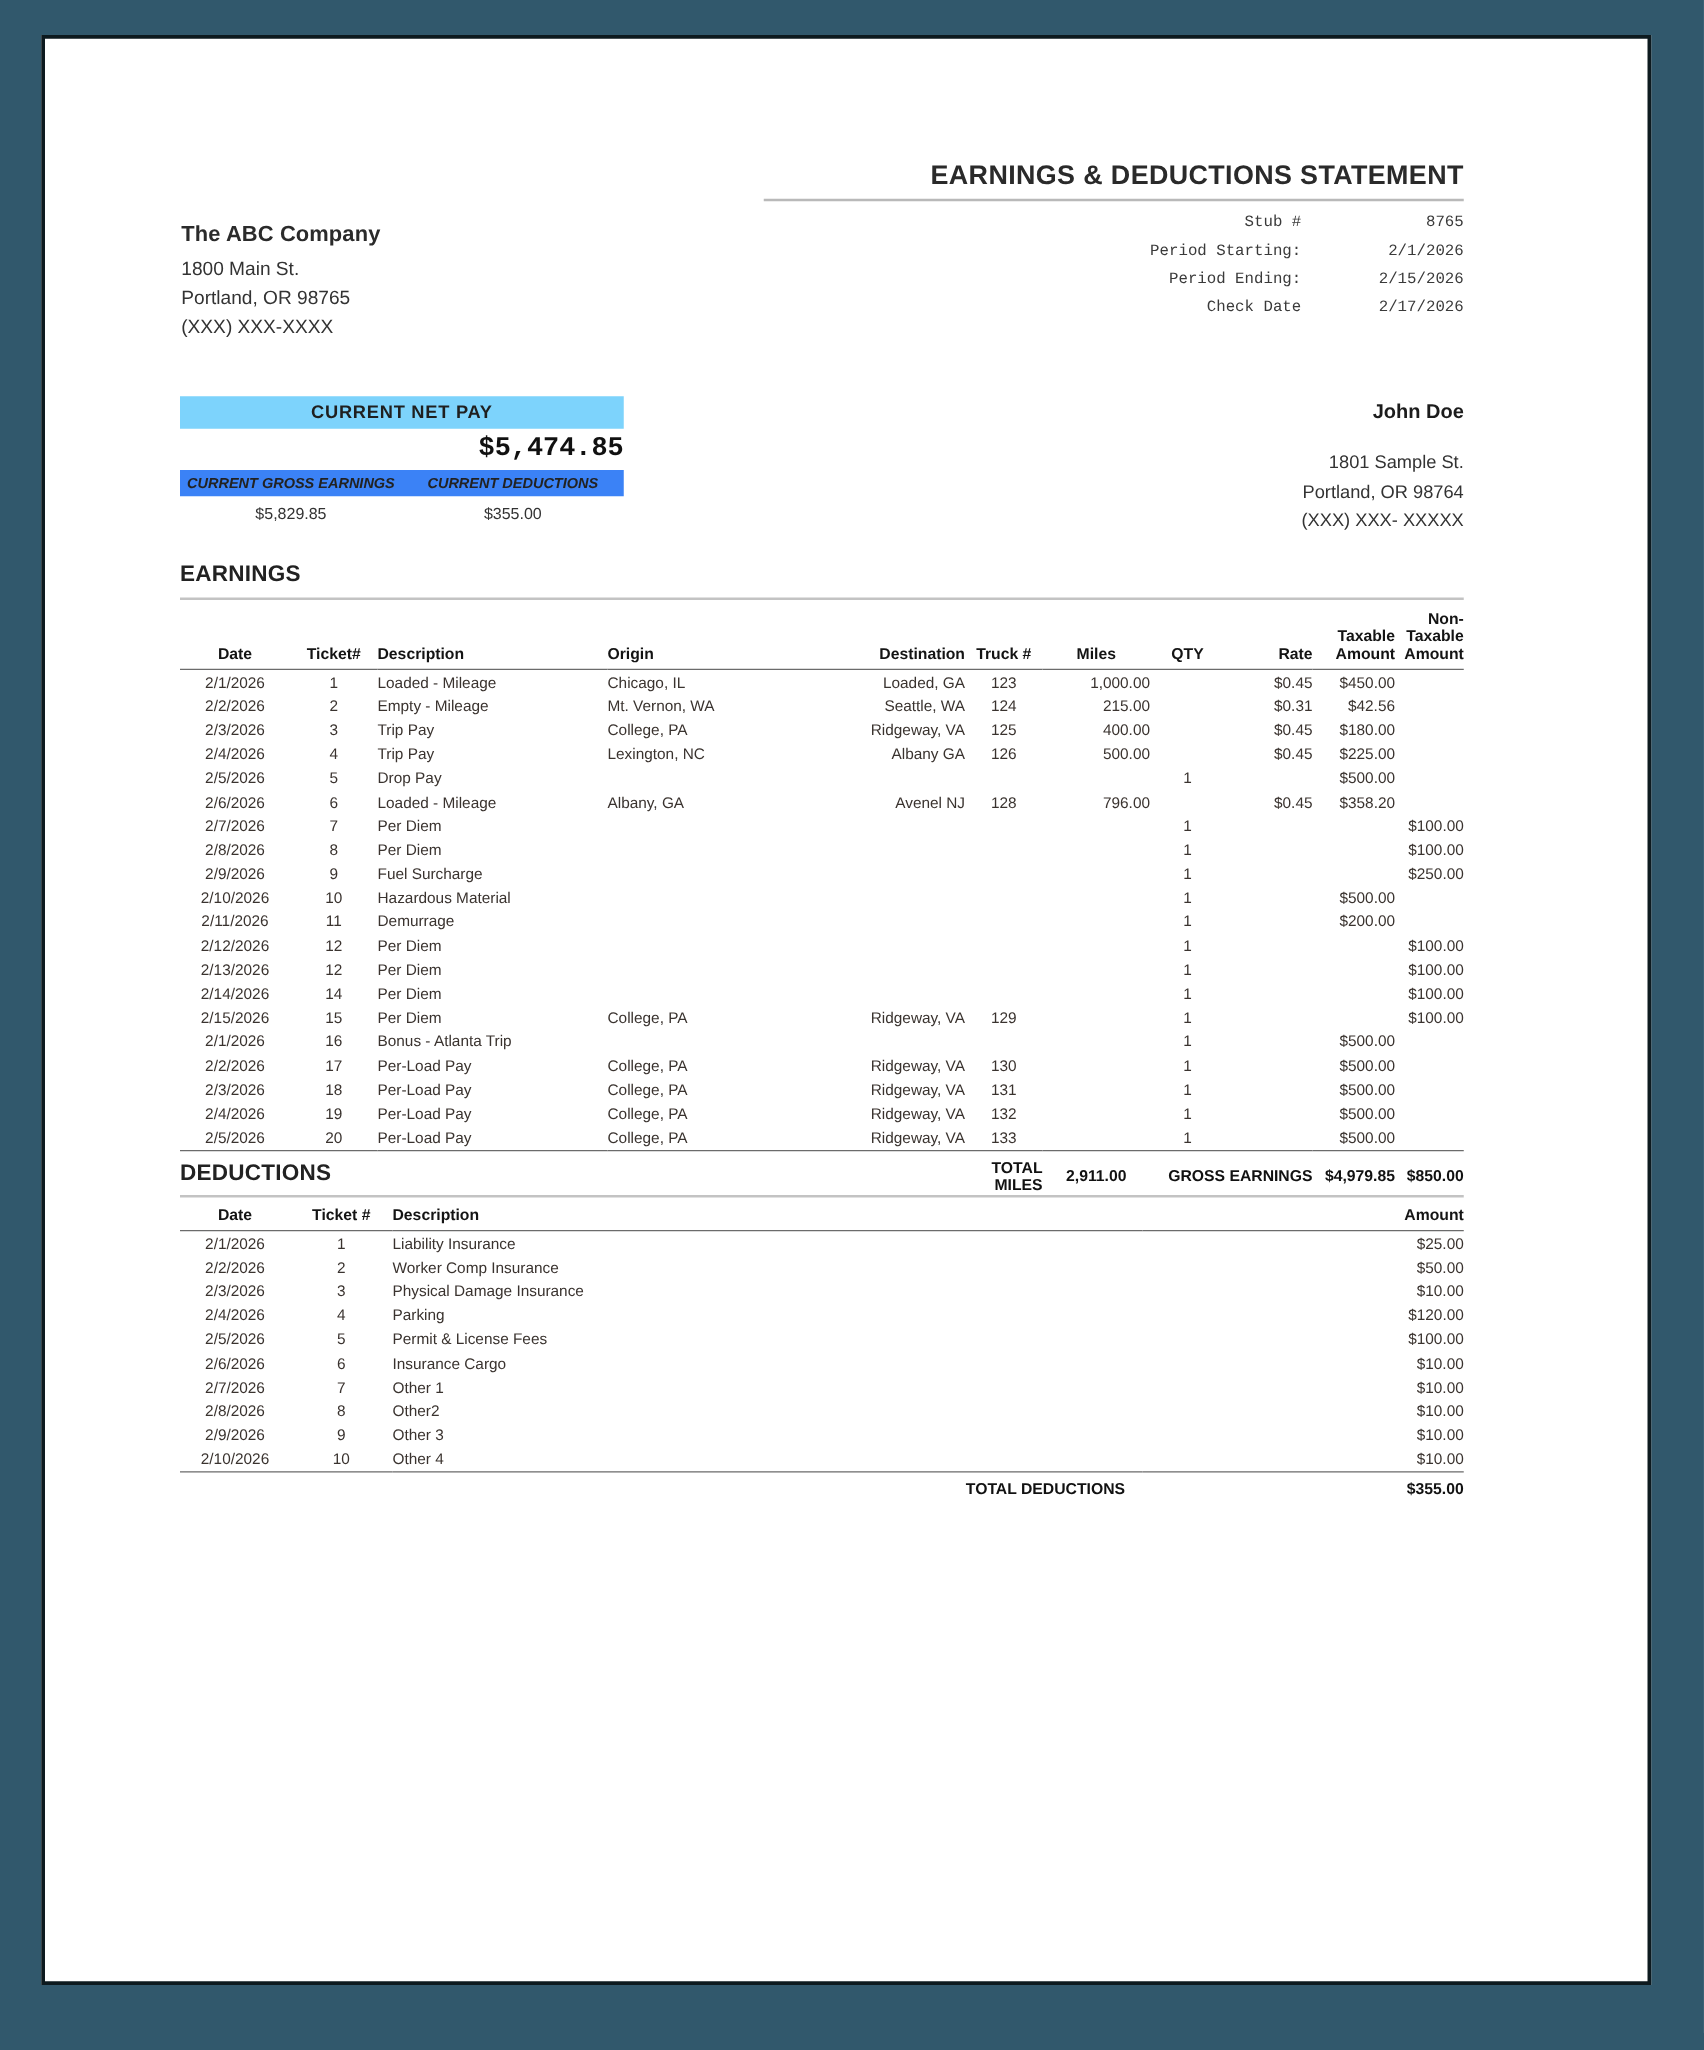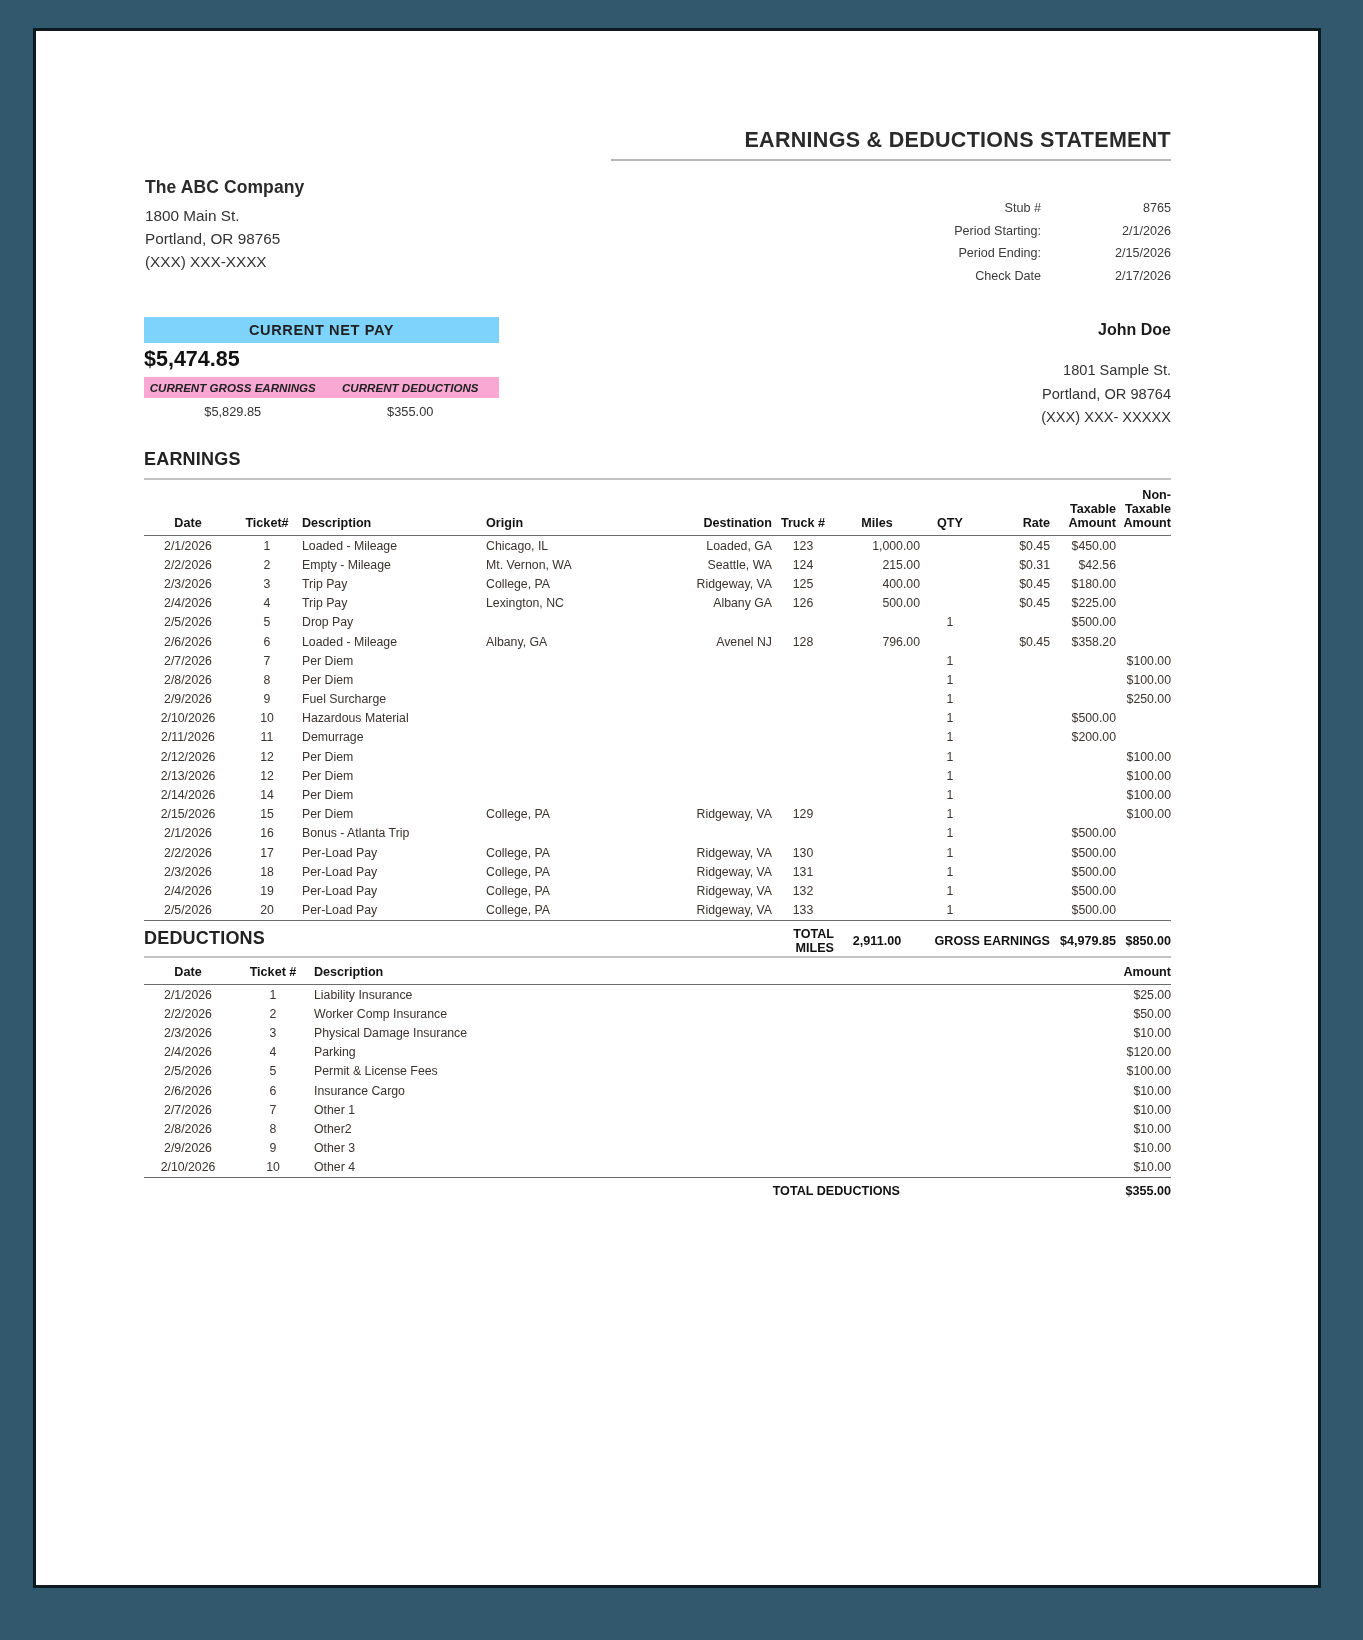--- a/index.html
+++ b/index.html
@@ -70,22 +70,23 @@
   .company-line {
     font-size: 15.3px;
     line-height: 23px;
     color: #333;
   }
 
   
   .meta-block {
     position: absolute;
     left: 735px;
-    top: 166px;
+    top: 136px;
     width: 400px;
+    font-family: Liberation Mono, monospace;
   }
   .meta-row {
     display: flex;
     justify-content: flex-end;
     align-items: baseline;
     font-size: 12.6px;
     color: #3a3a3a;
     height: 22.5px;
     line-height: 22.5px;
   }
@@ -111,28 +112,29 @@
   .netpay-header {
     background: #7dd3fc;
     text-align: center;
     font-size: 14.6px;
     font-weight: bold;
     color: #1f1f1f;
     padding: 5px 0 5px 0;
     letter-spacing: 0.6px;
   }
   .netpay-amount {
-    text-align: left;
+    text-align: right;
     font-size: 21.5px;
     font-weight: bold;
     color: #111;
     padding: 4px 0 5px 0;
+    font-family: Liberation Mono, monospace;
   }
   .netpay-subhead {
-    background: #f9a8d4;
+    background: #3b82f6;
     display: flex;
     font-size: 11.6px;
     font-style: italic;
     font-weight: bold;
     color: #222;
     padding: 4px 0 4px 0;
   }
   .netpay-subhead > div {
     flex: 1;
     text-align: center;

